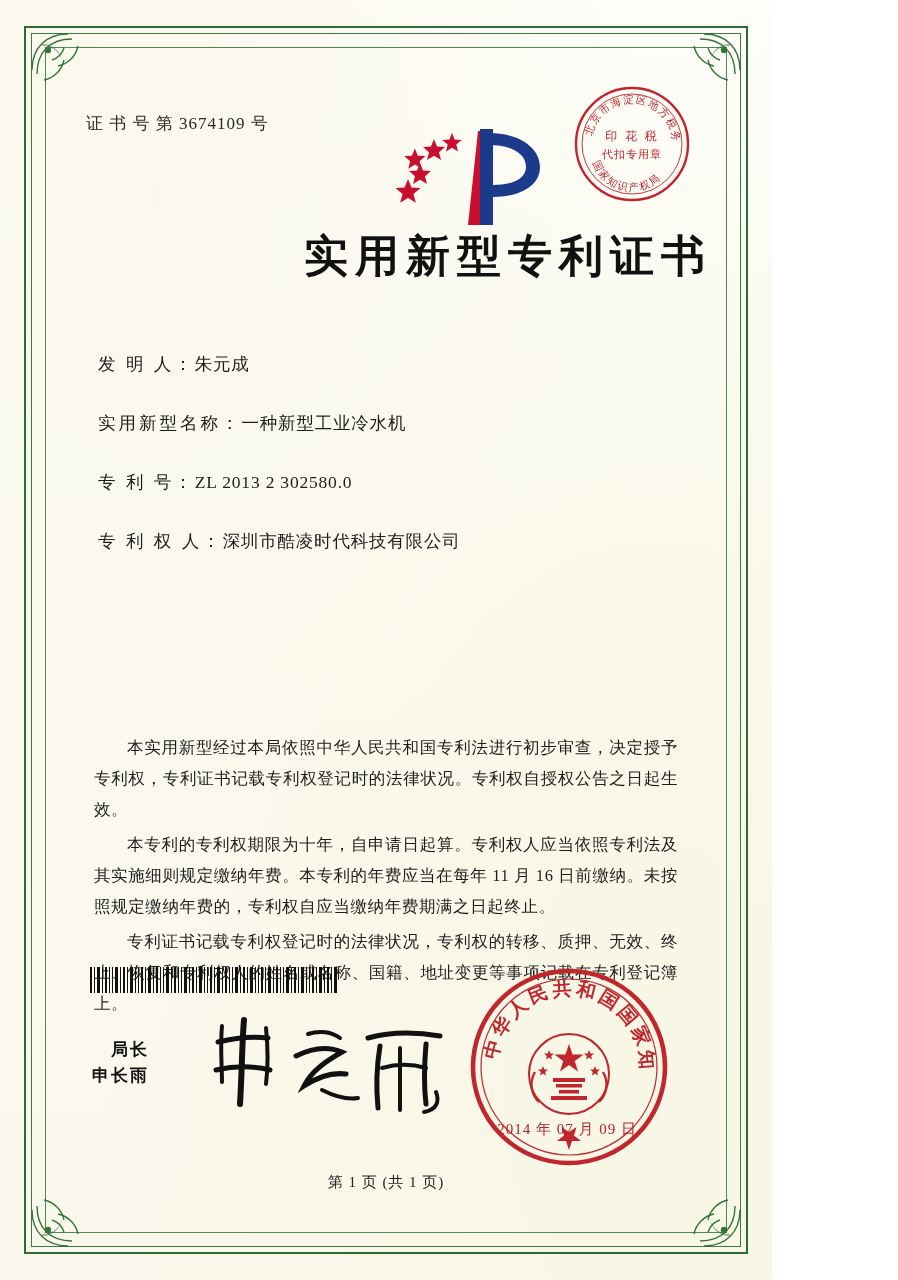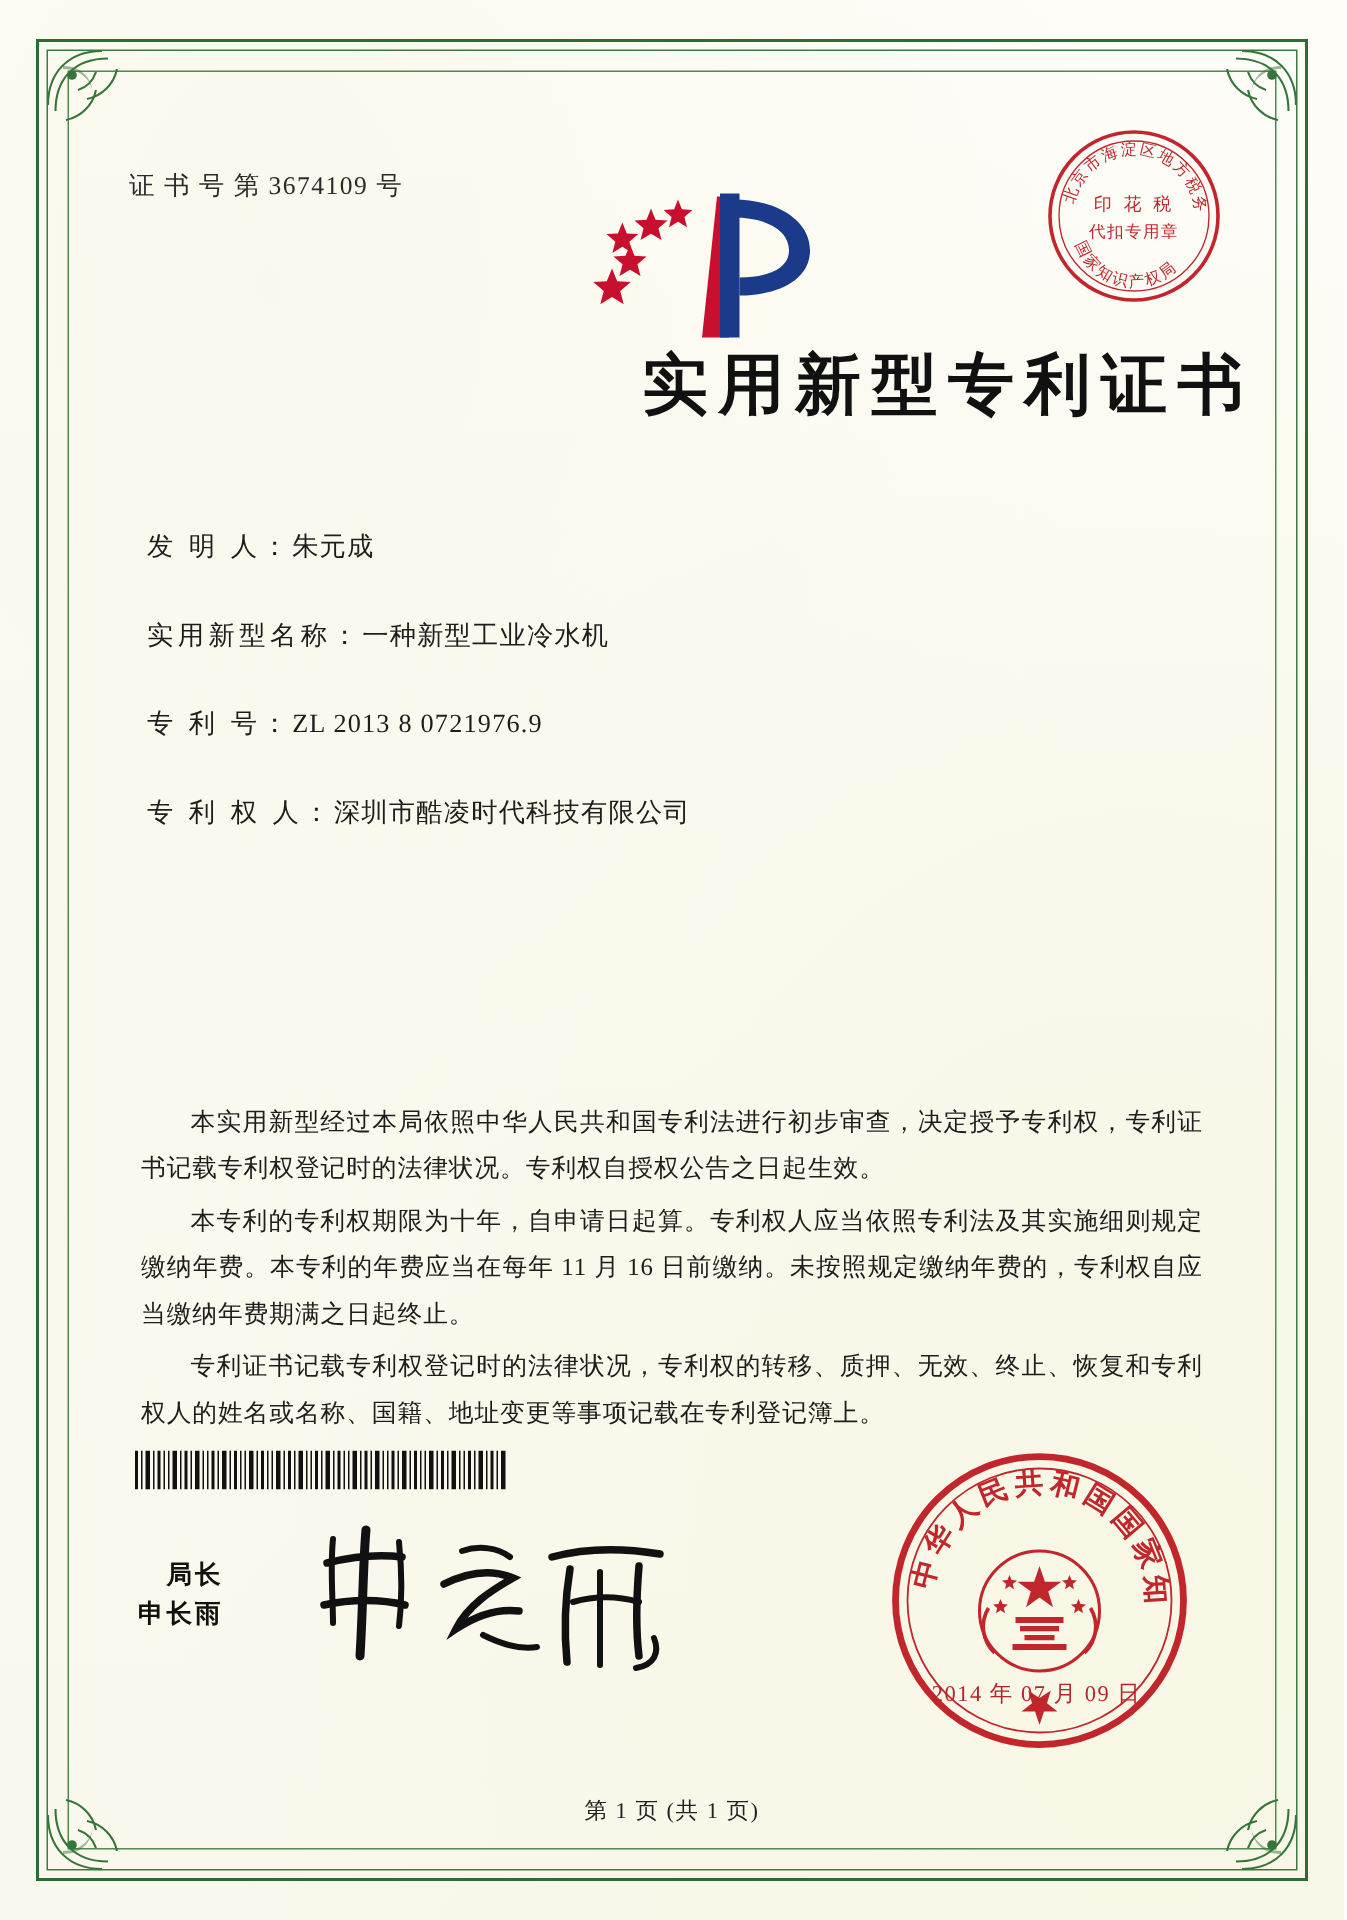--- a/index.html
+++ b/index.html
@@ -5,21 +5,21 @@
   html, body {
     margin: 0;
     padding: 0;
     background: #ffffff;
   }
   body {
     font-family: "Liberation Serif", "DejaVu Serif", serif;
   }
   .page {
     position: relative;
-    width: 896px;
+    width: 772px;
     height: 1280px;
     background: #5eead4;
     overflow: hidden;
   }
   
   .paper-texture {
     position: absolute;
     inset: 0;
     background:
       radial-gradient(ellipse at 20% 15%, rgba(250,248,235,0.9) 0%, rgba(253,252,244,0) 55%),
@@ -182,21 +182,21 @@
     top: 1058px;
     width: 210px;
     text-align: center;
     font-size: 15px;
     color: #b2252a;
     letter-spacing: 1px;
   }
 
   .footer {
     position: absolute;
-    bottom: 1px;
+    bottom: 26px;
     left: 0;
     right: 0;
     text-align: center;
     font-size: 15px;
     color: #222;
     letter-spacing: 1px;
   }
 </style>
 </head>
 <body>
@@ -292,21 +292,21 @@
     <div class="title">实用新型专利证书</div>
 
     <div class="fields">
       <div class="field">
         <span class="label">发  明  人：</span><span class="value">朱元成</span>
       </div>
       <div class="field">
         <span class="label">实用新型名称：</span><span class="value">一种新型工业冷水机</span>
       </div>
       <div class="field">
-        <span class="label">专  利  号：</span><span class="value">ZL 2013 8 0721976.9</span>
+        <span class="label">专  利  号：</span><span class="value">ZL 2013 2 302580.0</span>
       </div>
       <div class="field">
         <span class="label">专 利 权 人：</span><span class="value">深圳市酷凌时代科技有限公司</span>
       </div>
     </div>
 
     <div class="paragraphs">
       <p>本实用新型经过本局依照中华人民共和国专利法进行初步审查，决定授予专利权，专利证书记载专利权登记时的法律状况。专利权自授权公告之日起生效。</p>
       <p>本专利的专利权期限为十年，自申请日起算。专利权人应当依照专利法及其实施细则规定缴纳年费。本专利的年费应当在每年 11 月 16 日前缴纳。未按照规定缴纳年费的，专利权自应当缴纳年费期满之日起终止。</p>
       <p>专利证书记载专利权登记时的法律状况，专利权的转移、质押、无效、终止、恢复和专利权人的姓名或名称、国籍、地址变更等事项记载在专利登记簿上。</p>

